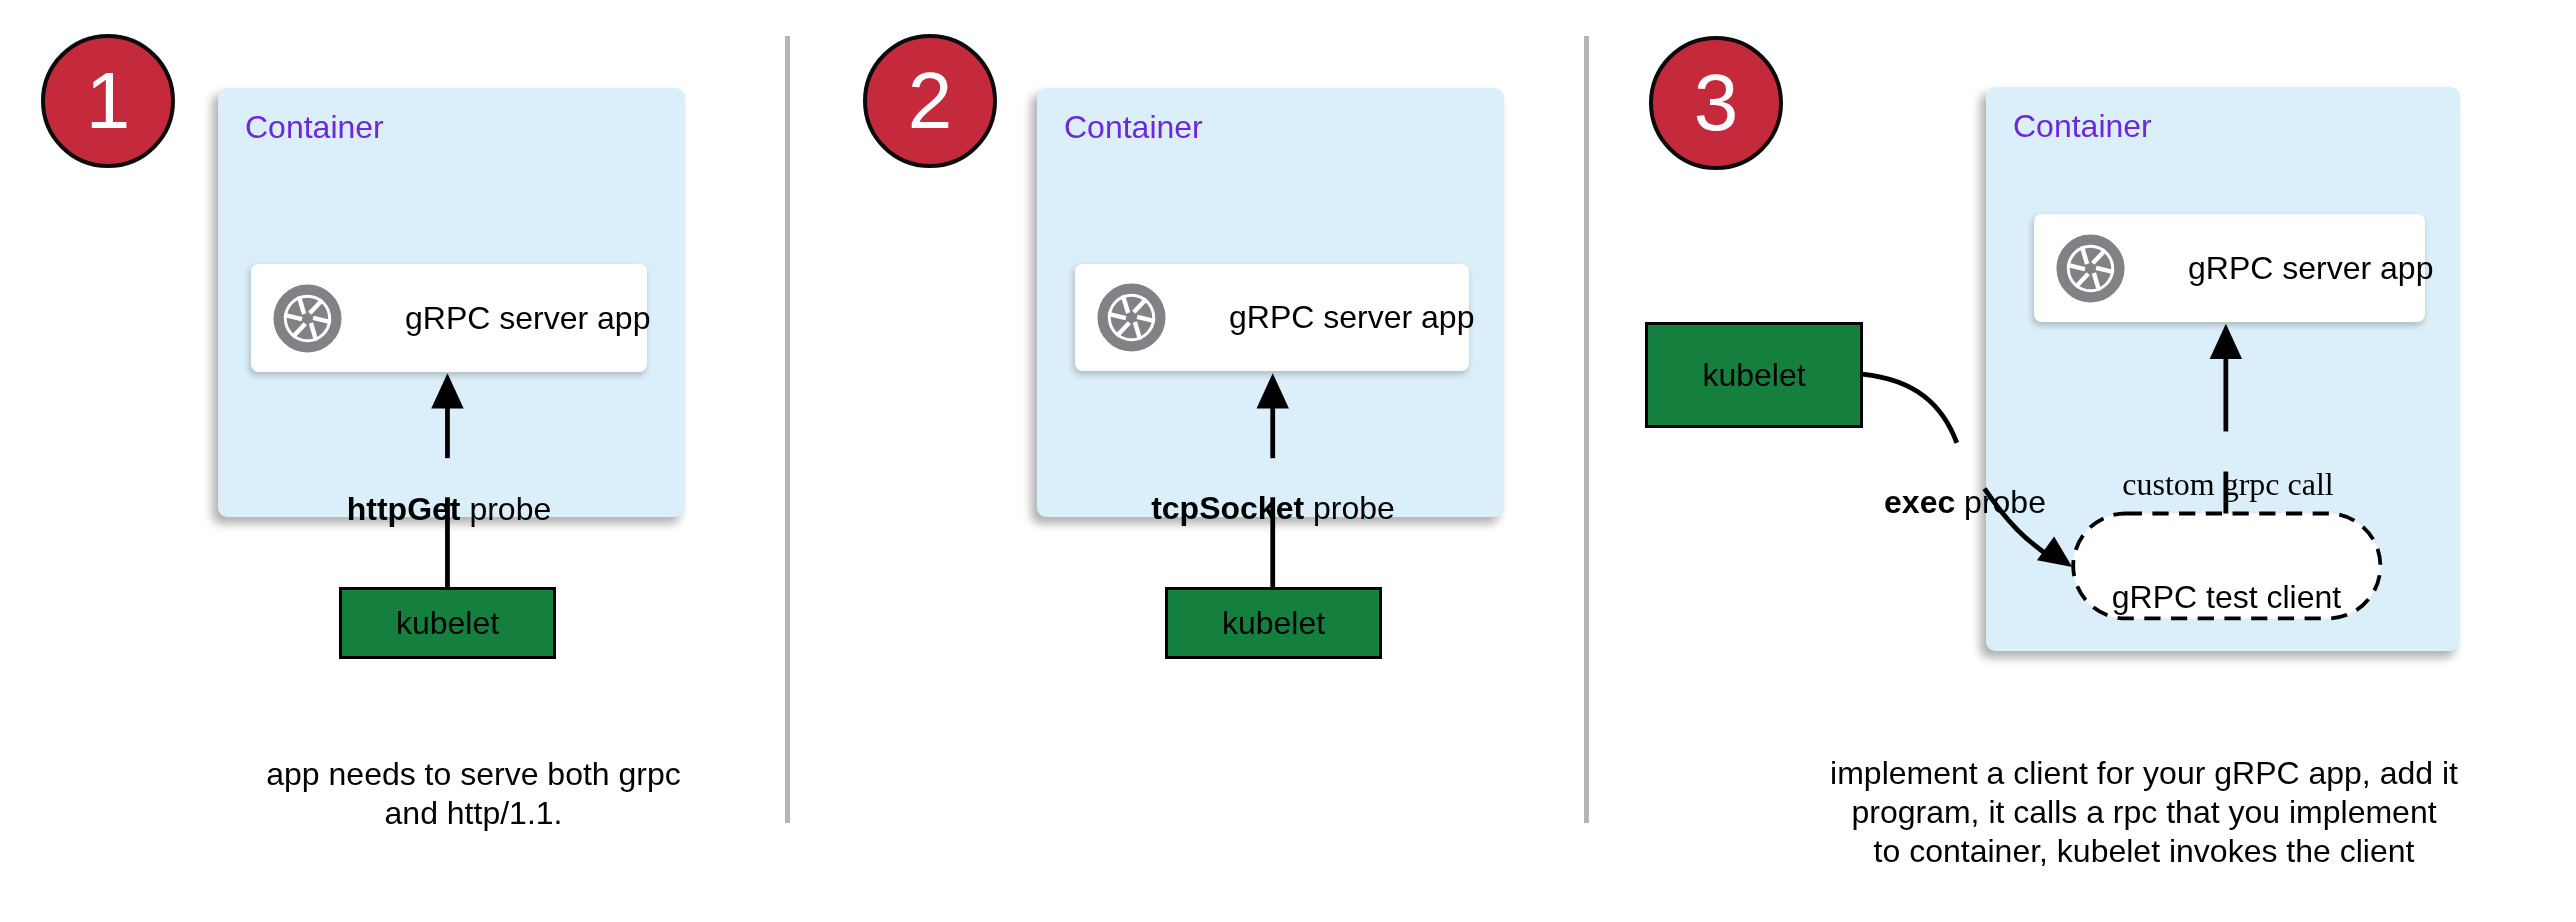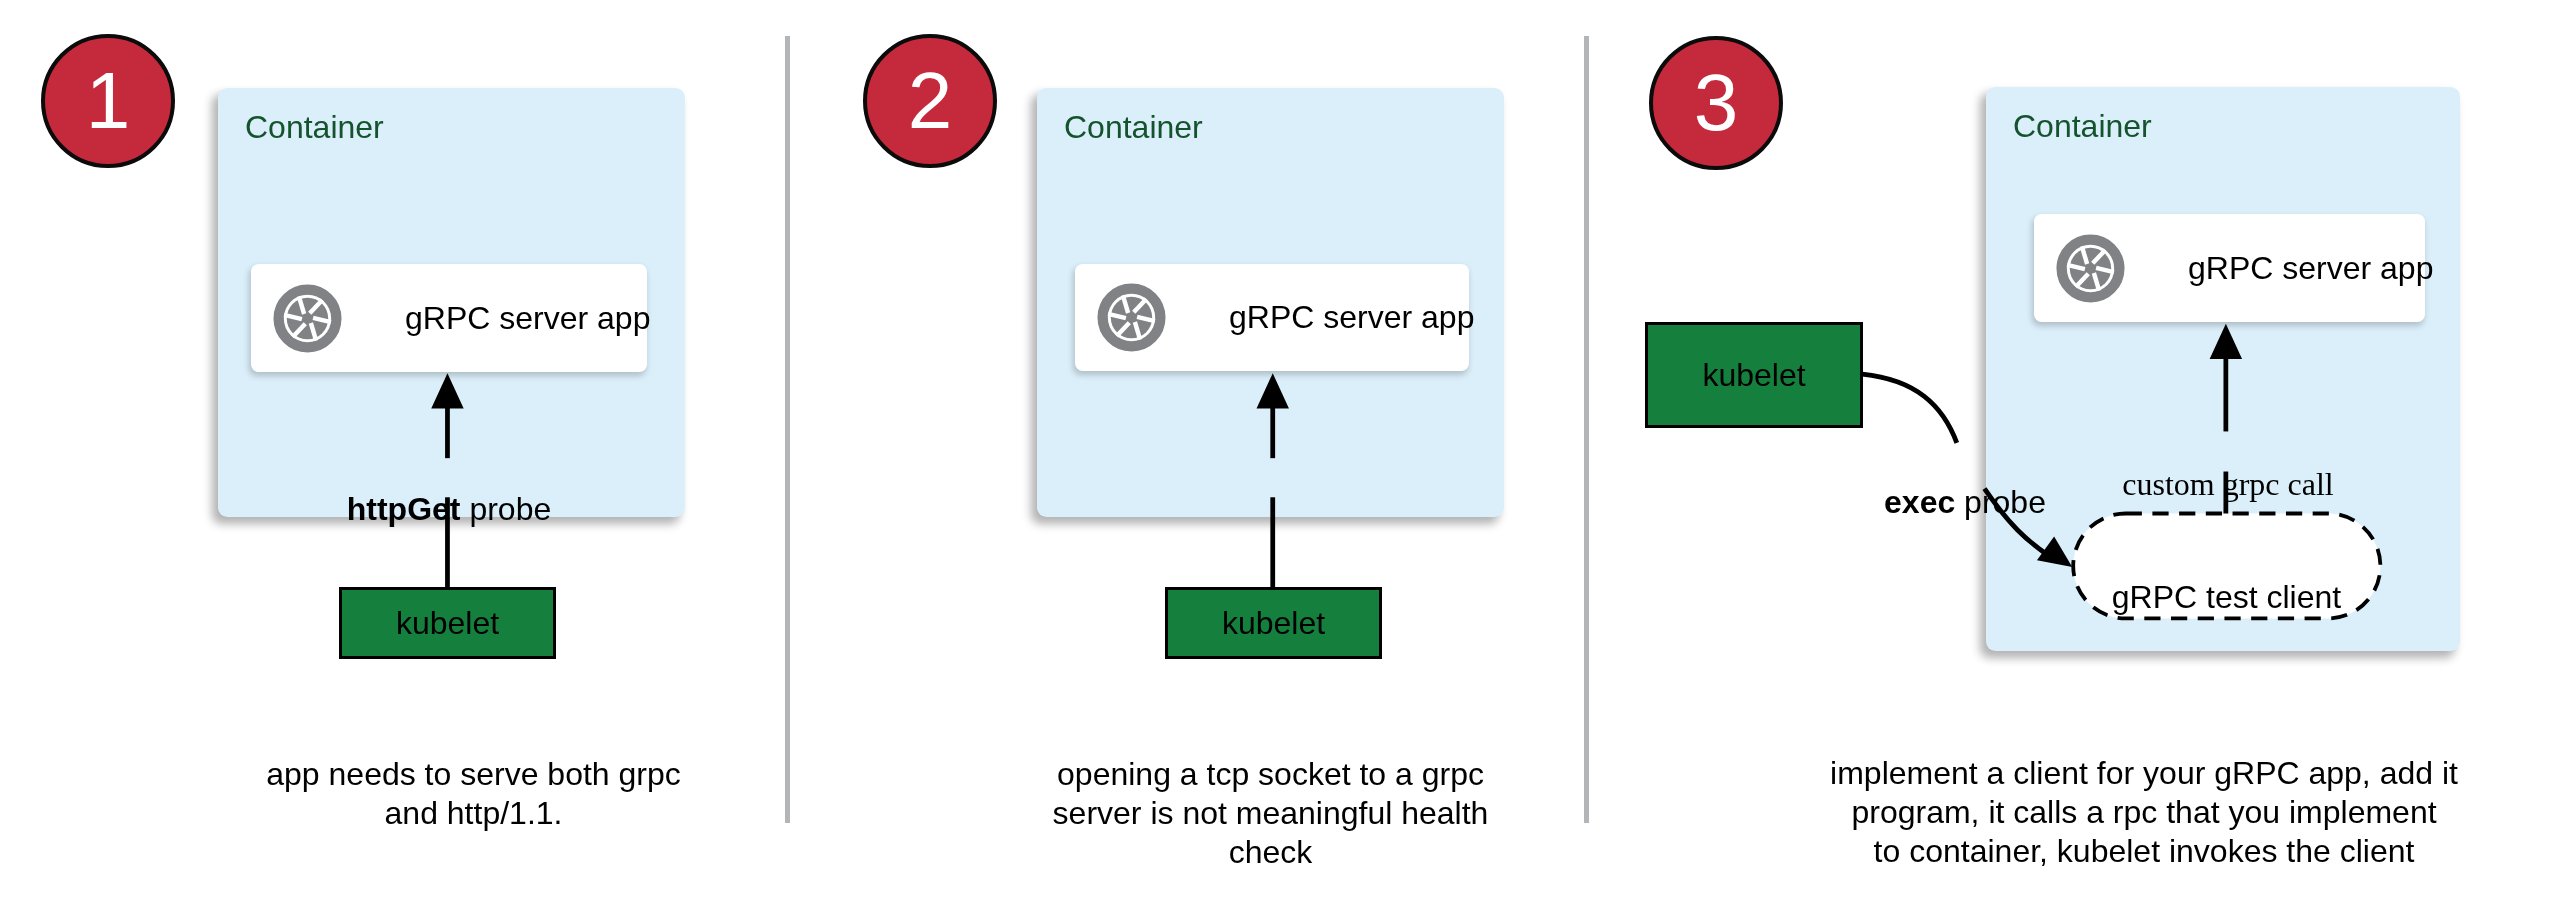--- a/index.html
+++ b/index.html
@@ -29,21 +29,21 @@
 
   
   .container-box{
     position:absolute;background:var(--container-fill,#dbeffa);border-radius:9.5px;
     box-shadow:-5.7px 6.7px 9.5px rgba(0,0,0,0.30);z-index:1;box-sizing:border-box;
   }
   .c1{left:218px;top:88px;width:467px;height:429px;}
   .c2{left:1037px;top:88px;width:467px;height:429px;}
   .c3{left:1986px;top:87px;width:474px;height:564px;}
   .container-label{
-    position:absolute;left:27px;top:21px;font-size:32px;color:#14532d;
+    position:absolute;left:27px;top:21px;font-size:32px;color:#6d28d9;
   }
 
   
   .app-box{
     position:absolute;background:#fff;border-radius:7.6px;
     box-shadow:-1.9px 3.8px 6.7px rgba(0,0,0,0.20);
     display:flex;align-items:center;z-index:1;box-sizing:border-box;padding-left:21px;gap:43px;
   }
   .a1{left:251px;top:264px;width:396px;height:108px;}
   .a2{left:1075px;top:264px;width:394px;height:107px;}
@@ -184,33 +184,29 @@
     <line class="arrow-line" x1="2333" y1="373" x2="2333" y2="452"></line>
     <polygon class="arrow-head" points="2333,339 2316,376 2350,376"></polygon>
 
     <path class="arrow-line" d="M1952,392 C2008,398 2036,424 2051,464"></path>
     <path class="arrow-line" d="M2080,512 C2106,550 2124,566 2147,582"></path>
     <polygon class="arrow-head" points="2172,594 2135,587 2153,562"></polygon>
   </svg>
 
   <div class="layer labels">
     <div class="flabel probe1"><b>httpGet</b><span> probe</span></div>
+    <div class="flabel probe2"><b>tcpSocket</b><span> probe</span></div>
     <div class="flabel probe3"><b>exec</b><span> probe</span></div>
 
     <div class="flabel customcall">custom grpc call</div>
     <div class="flabel testclient">gRPC test client</div>
 
     <div class="caption cap1">
       <div>app needs to serve both grpc</div>
       <div>and http/1.1.</div>
-    </div>
-    <div class="caption cap2">
-      <div>opening a tcp socket to a grpc</div>
-      <div>server is not meaningful health</div>
-      <div>check</div>
     </div>
     <div class="caption cap3">
       <div>implement a client for your gRPC app, add it</div>
       <div>program, it calls a rpc that you implement</div>
       <div>to container, kubelet invokes the client</div>
     </div>
   </div>
 
 </div>
 

